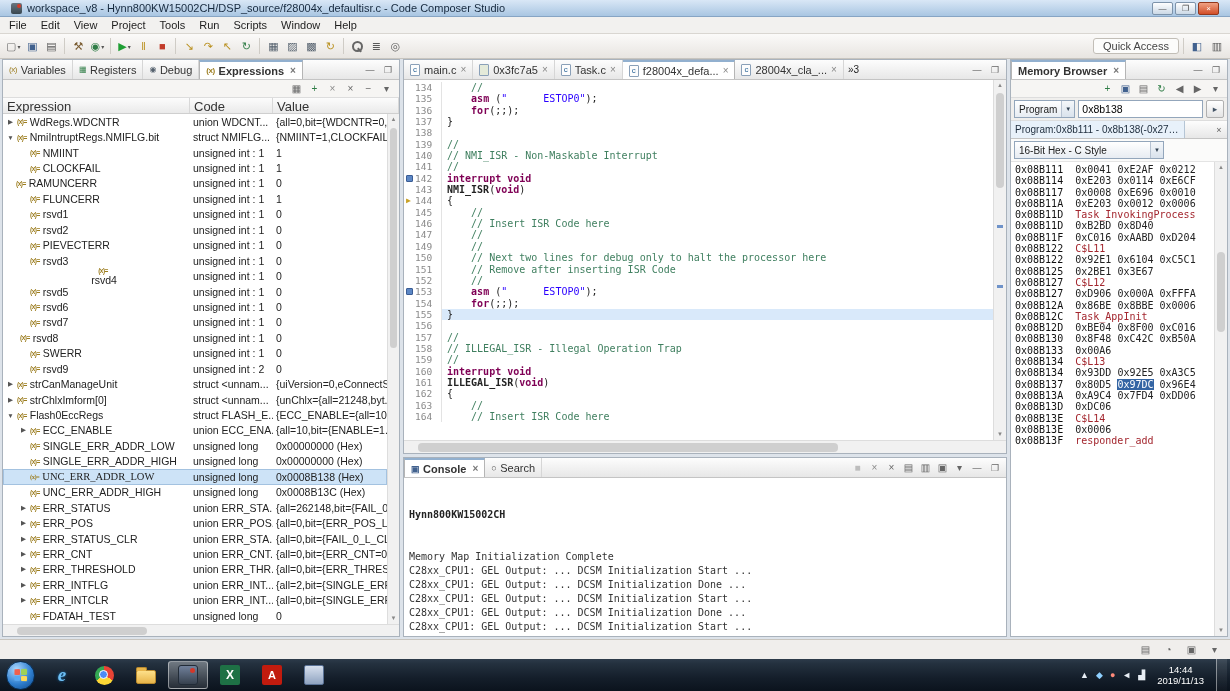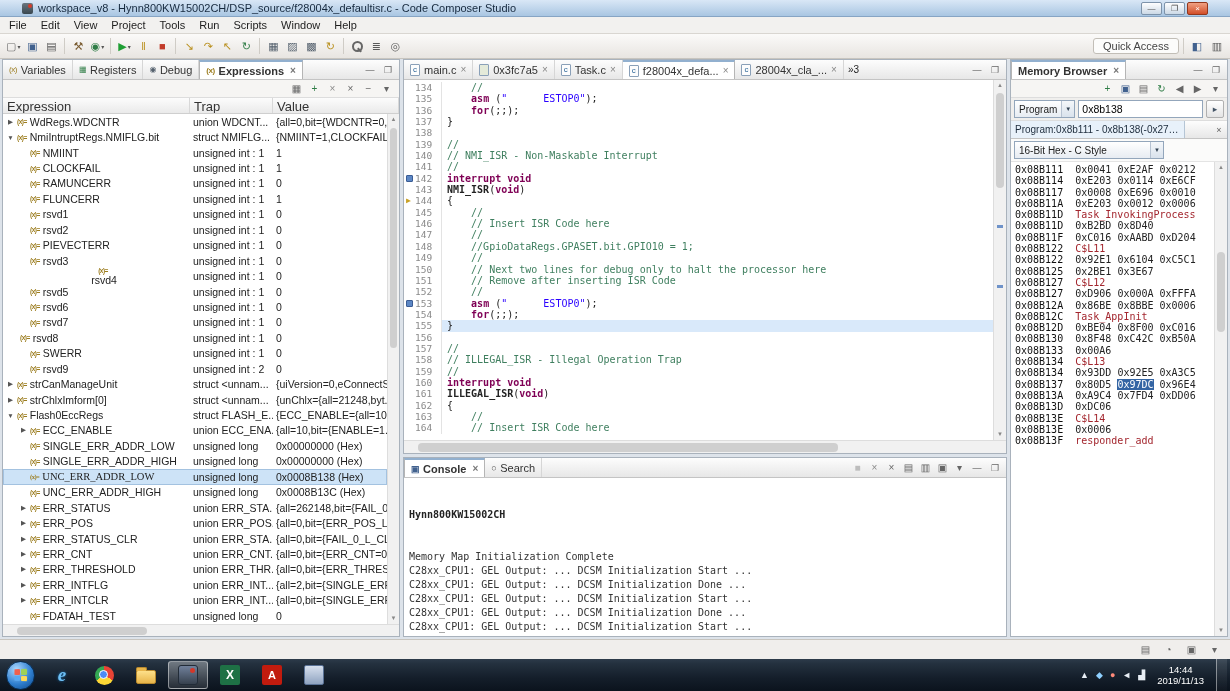--- a/index.html
+++ b/index.html
@@ -1,20 +1,20 @@
 <!DOCTYPE html>
 <html><head>
 <meta charset="utf-8">
 <style>
 *{box-sizing:border-box;margin:0;padding:0}
 html,body{width:1230px;height:691px;overflow:hidden}
 body{font-family:"Liberation Sans",sans-serif;background:#dde3ea;position:relative;font-size:11px;color:#222}
 
 
-#titlebar{position:absolute;top:0;left:0;right:0;height:17px;background:linear-gradient(#d9e7f6,#a9c6e2);border-bottom:1px solid #87a5c4;display:flex;align-items:center;padding:0 22px;font-size:11px}
+#titlebar{position:absolute;top:0;left:0;right:0;height:17px;background:linear-gradient(#d9e7f6,#a9c6e2);border-bottom:1px solid #87a5c4;display:flex;align-items:center;padding:0 11px;font-size:11px}
 .app-icon{width:11px;height:11px;border-radius:2px;background:linear-gradient(#6a7680,#394750);margin-right:5px;position:relative;flex:none}
 .app-icon::after{content:"";position:absolute;right:1px;top:1px;width:4px;height:4px;border-radius:50%;background:#d33c2a}
 #window-title{flex:1;white-space:nowrap;overflow:hidden;color:#16293e}
 .win-controls{display:flex;gap:2px;flex:none}
 .win-btn{width:21px;height:13px;border:1px solid #7d93aa;border-radius:2px;background:linear-gradient(#fefefe,#ccd9e6);font-size:8px;line-height:11px;text-align:center;color:#444}
 .win-btn.close{background:linear-gradient(#f0a183,#d24e28);border-color:#93371c;color:#fff}
 
 #menubar{position:absolute;top:17px;left:0;right:0;height:17px;background:#f2f1ef;border-bottom:1px solid #d9d6d1;display:flex;align-items:center;padding-left:2px}
 .menu-item{padding:1px 7px;color:#1d1d1d}
 
@@ -234,21 +234,21 @@
   <div id="expr-toolbar" class="expr-toolbar">
       <span class="sml-icon">▦</span>
       <span class="sml-icon" style="color: rgb(47, 125, 70);">+</span>
       <span class="sml-icon" style="color: rgb(138, 138, 138);">×</span>
       <span class="sml-icon" style="color: rgb(102, 102, 102);">×</span>
       <span class="sml-icon" style="color: rgb(102, 102, 102);">−</span>
       <span class="sml-icon" style="color: rgb(102, 102, 102);">▾</span>
     </div>
   <div id="expr-header" class="tbl-header">
       <div class="col col-expr">Expression</div>
-      <div class="col col-type">Trap</div>
+      <div class="col col-type">Code</div>
       <div class="col col-value">Value</div>
     </div>
   <div class="tree-wrap">
     <div id="expr-rows">
         <div class="row">
           <div class="cell-expr" style="padding-left: 2px;">
             <span class="tw">▶</span>
             <span class="xic">(x)=</span>
             <span>WdRegs.WDCNTR</span>
           </div>
@@ -276,21 +276,21 @@
         <div class="row">
           <div class="cell-expr" style="padding-left: 15px;">
             <span class="tw"></span>
             <span class="xic">(x)=</span>
             <span>CLOCKFAIL</span>
           </div>
           <div class="cell-type">unsigned int : 1</div>
           <div class="cell-value">1</div>
         </div>
         <div class="row">
-          <div class="cell-expr" style="padding-left: 15px;">
+          <div class="cell-expr" style="padding-left: 1px;">
             <span class="tw"></span>
             <span class="xic">(x)=</span>
             <span>RAMUNCERR</span>
           </div>
           <div class="cell-type">unsigned int : 1</div>
           <div class="cell-value">0</div>
         </div>
         <div class="row">
           <div class="cell-expr" style="padding-left: 15px;">
             <span class="tw"></span>
@@ -599,21 +599,20 @@
         <div class="cline"><span class="cmark"></span><span class="cln">138</span><span class="ccode"></span></div>
         <div class="cline"><span class="cmark"></span><span class="cln">139</span><span class="ccode"><span class="cmt">//</span></span></div>
         <div class="cline"><span class="cmark"></span><span class="cln">140</span><span class="ccode"><span class="cmt">// NMI_ISR - Non-Maskable Interrupt</span></span></div>
         <div class="cline"><span class="cmark"></span><span class="cln">141</span><span class="ccode"><span class="cmt">//</span></span></div>
         <div class="cline"><span class="cmark"><span class="bp"></span></span><span class="cln">142</span><span class="ccode"><span class="kw">interrupt</span><span class=""> </span><span class="kw">void</span></span></div>
         <div class="cline"><span class="cmark"></span><span class="cln">143</span><span class="ccode"><span class="fn">NMI_ISR</span><span class="">(</span><span class="kw">void</span><span class="">)</span></span></div>
         <div class="cline"><span class="cmark"><span class="cur-arrow">▶</span></span><span class="cln">144</span><span class="ccode"><span class="">{</span></span></div>
         <div class="cline"><span class="cmark"></span><span class="cln">145</span><span class="ccode"><span class="cmt">    //</span></span></div>
         <div class="cline"><span class="cmark"></span><span class="cln">146</span><span class="ccode"><span class="cmt">    // Insert ISR Code here</span></span></div>
         <div class="cline"><span class="cmark"></span><span class="cln">147</span><span class="ccode"><span class="cmt">    //</span></span></div>
-        <div class="cline"><span class="cmark"></span><span class="cln">148</span><span class="ccode"><span class="cmt">    //GpioDataRegs.GPASET.bit.GPIO10 = 1;</span></span></div>
         <div class="cline"><span class="cmark"></span><span class="cln">149</span><span class="ccode"><span class="cmt">    //</span></span></div>
         <div class="cline"><span class="cmark"></span><span class="cln">150</span><span class="ccode"><span class="cmt">    // Next two lines for debug only to halt the processor here</span></span></div>
         <div class="cline"><span class="cmark"></span><span class="cln">151</span><span class="ccode"><span class="cmt">    // Remove after inserting ISR Code</span></span></div>
         <div class="cline"><span class="cmark"></span><span class="cln">152</span><span class="ccode"><span class="cmt">    //</span></span></div>
         <div class="cline"><span class="cmark"><span class="bp"></span></span><span class="cln">153</span><span class="ccode"><span class="">    </span><span class="kw">asm</span><span class=""> (</span><span class="str">"      ESTOP0"</span><span class="">);</span></span></div>
         <div class="cline"><span class="cmark"></span><span class="cln">154</span><span class="ccode"><span class="">    </span><span class="kw">for</span><span class="">(;;);</span></span></div>
         <div class="cline hl"><span class="cmark"></span><span class="cln">155</span><span class="ccode"><span class="">}</span></span></div>
         <div class="cline"><span class="cmark"></span><span class="cln">156</span><span class="ccode"></span></div>
         <div class="cline"><span class="cmark"></span><span class="cln">157</span><span class="ccode"><span class="cmt">//</span></span></div>
         <div class="cline"><span class="cmark"></span><span class="cln">158</span><span class="ccode"><span class="cmt">// ILLEGAL_ISR - Illegal Operation Trap</span></span></div>

